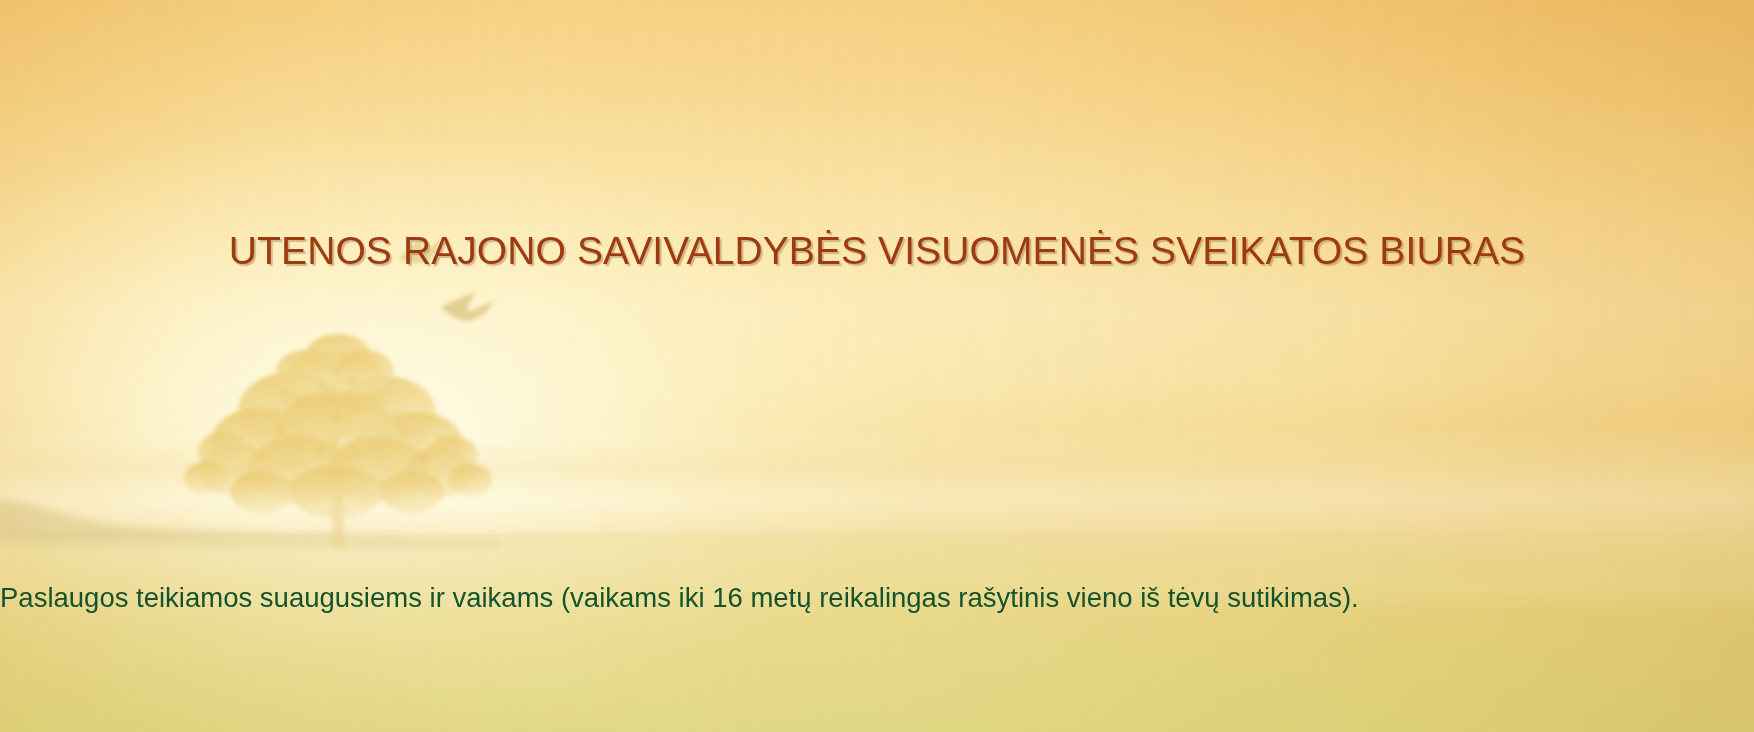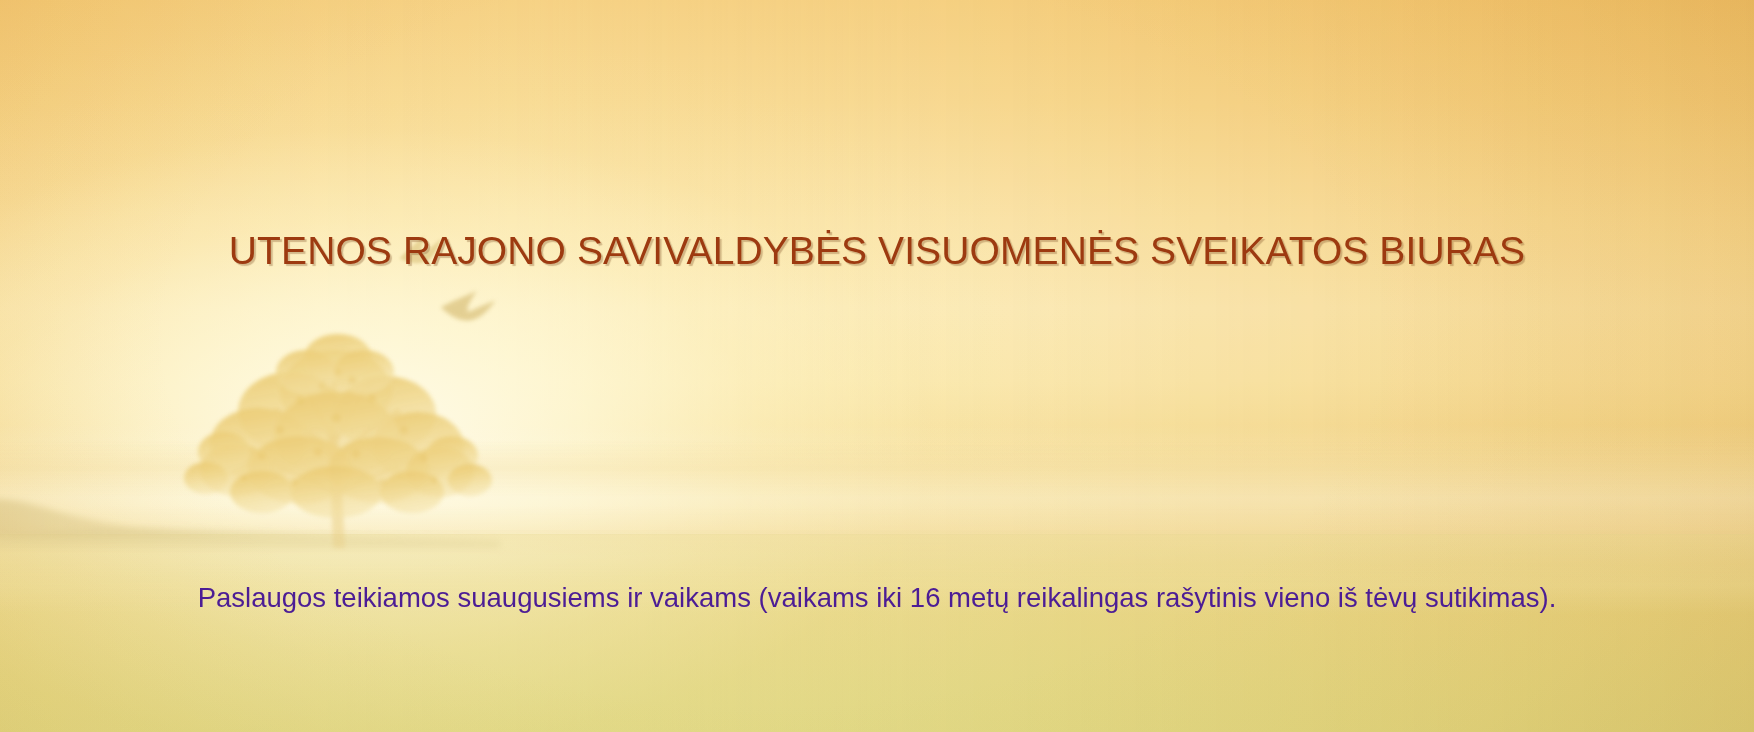--- a/index.html
+++ b/index.html
@@ -114,22 +114,22 @@
     white-space: pre;
     text-shadow: 2px 2px 1px rgba(120,70,30,.32);
   }
   .headline .line { display: block; }
 
   .caption {
     position: absolute;
     left: 0;
     right: 0;
     top: 581px;
-    text-align: center;
-    color: #4c1d95;
+    text-align: left;
+    color: #14532d;
     font-size: 27.5px;
     line-height: 1.2;
     font-weight: 400;
     white-space: pre;
   }
 </style>
 </head>
 <body>
 
 <div id="banner">

